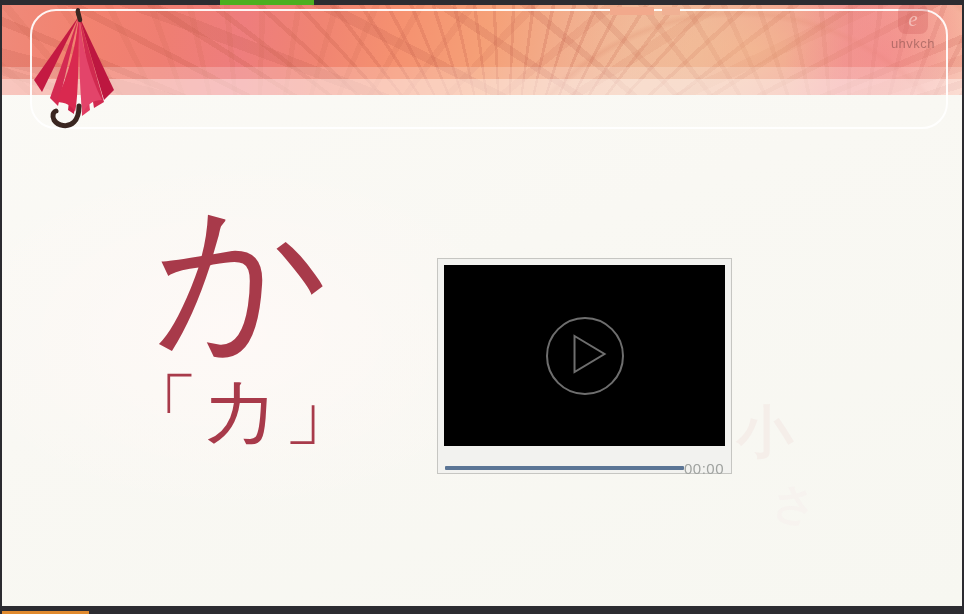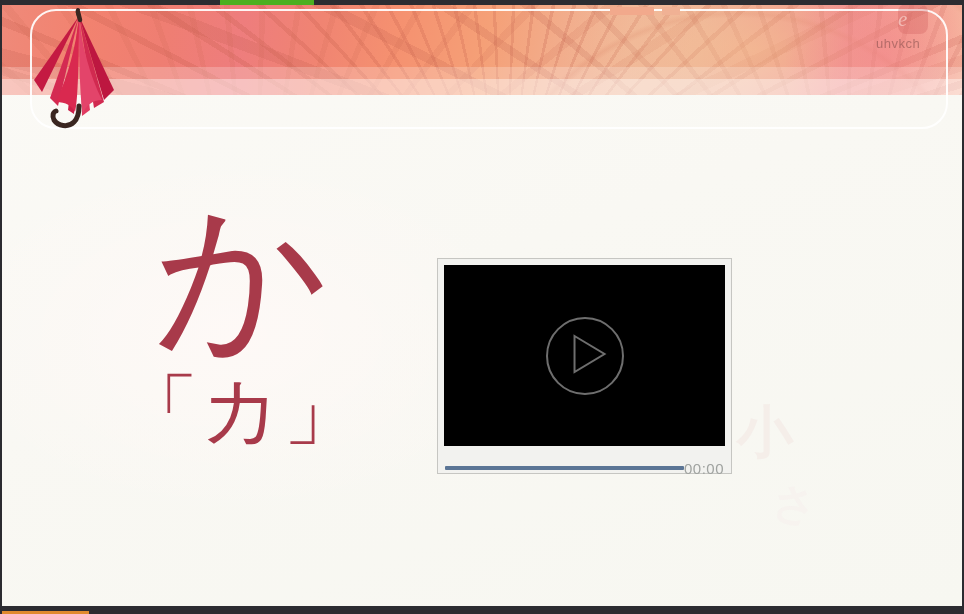--- a/index.html
+++ b/index.html
@@ -194,20 +194,21 @@
     text-shadow: 0 1px 3px rgba(170,70,60,0.35);
     z-index: 32;
     white-space: nowrap;
   }
 
   
   .watermark {
     position: absolute;
     right: 12px; top: 4px;
     width: 74px;
+    text-align: center;
     z-index: 31;
     pointer-events: none;
   }
   .watermark-logo {
     width: 30px; height: 30px;
     margin: 0 auto 2px auto;
     border-radius: 8px;
     background: rgba(205,88,88,0.30);
     position: relative;
   }

